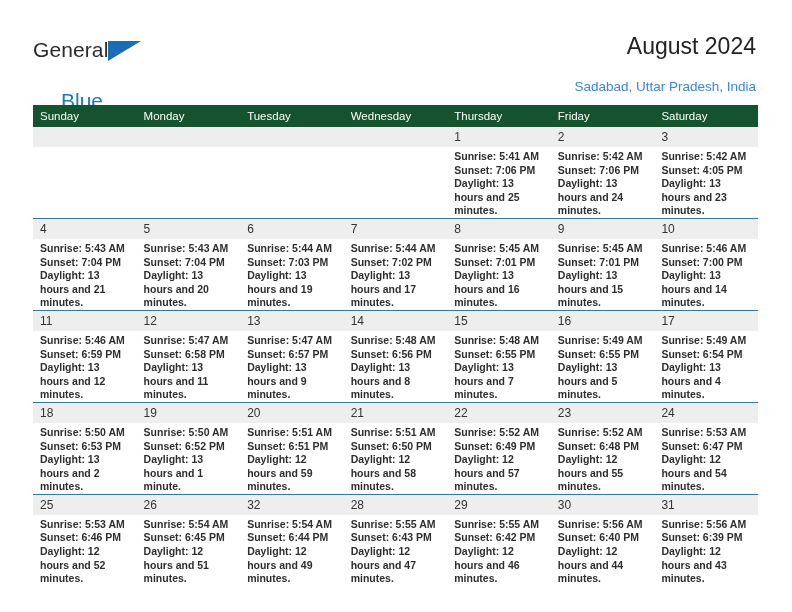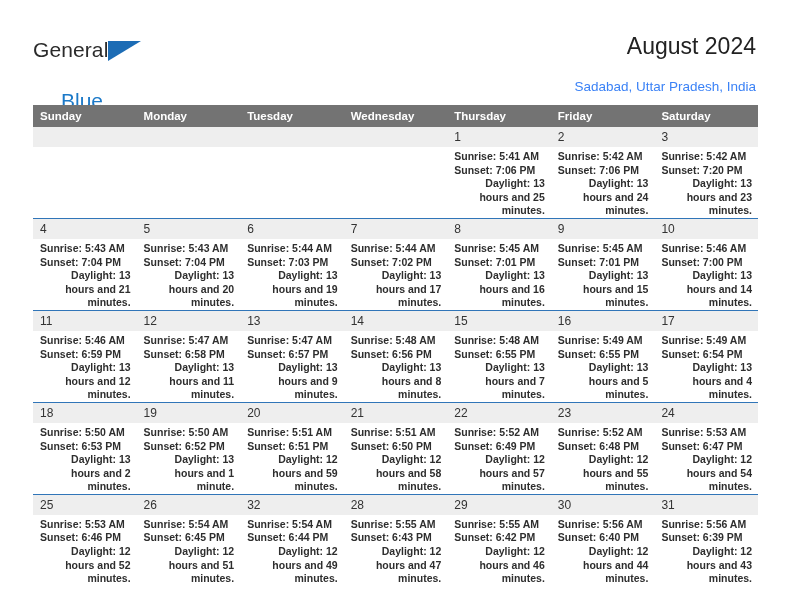--- a/index.html
+++ b/index.html
@@ -86,24 +86,24 @@
   
   .calendar {
     position: absolute;
     left: 33px;
     top: 105px;
     width: 725px;
     border-collapse: collapse;
     table-layout: fixed;
   }
   .calendar th {
-    background: #737373;
+    background: #14532d;
     color: #ffffff;
     font-size: 11.5px;
-    font-weight: bold;
+    font-weight: normal;
     text-align: left;
     padding: 5px 0 5px 7px;
     height: 11px;
     border: none;
   }
   .week-row td {
     vertical-align: top;
     padding: 0;
     border-top: 1.5px solid #3075b8;
     height: 76px;
@@ -127,21 +127,20 @@
     font-size: 10.5px;
     line-height: 13.6px;
     color: #2e2e2e;
     font-weight: bold;
   }
   .cell-body div {
     white-space: nowrap;
   }
   .cell-body .wrapline {
     white-space: normal;
-    text-align: right;
   }
 </style>
 </head>
 <body>
 
 <div class="page">
 
   <div class="header">
     <div class="brand">
       <span class="brand-general">General</span>
@@ -195,21 +194,21 @@
             <div class="cell-body">
               <div>Sunrise: 5:42 AM</div>
               <div>Sunset: 7:06 PM</div>
               <div class="wrapline">Daylight: 13 hours and 24 minutes.</div>
             </div>
           </td>
           <td>
             <div class="daynum">3</div>
             <div class="cell-body">
               <div>Sunrise: 5:42 AM</div>
-              <div>Sunset: 7:20 PM</div>
+              <div>Sunset: 4:05 PM</div>
               <div class="wrapline">Daylight: 13 hours and 23 minutes.</div>
             </div>
           </td>
         </tr>
         <tr class="week-row">
           <td>
             <div class="daynum">4</div>
             <div class="cell-body">
               <div>Sunrise: 5:43 AM</div>
               <div>Sunset: 7:04 PM</div>

